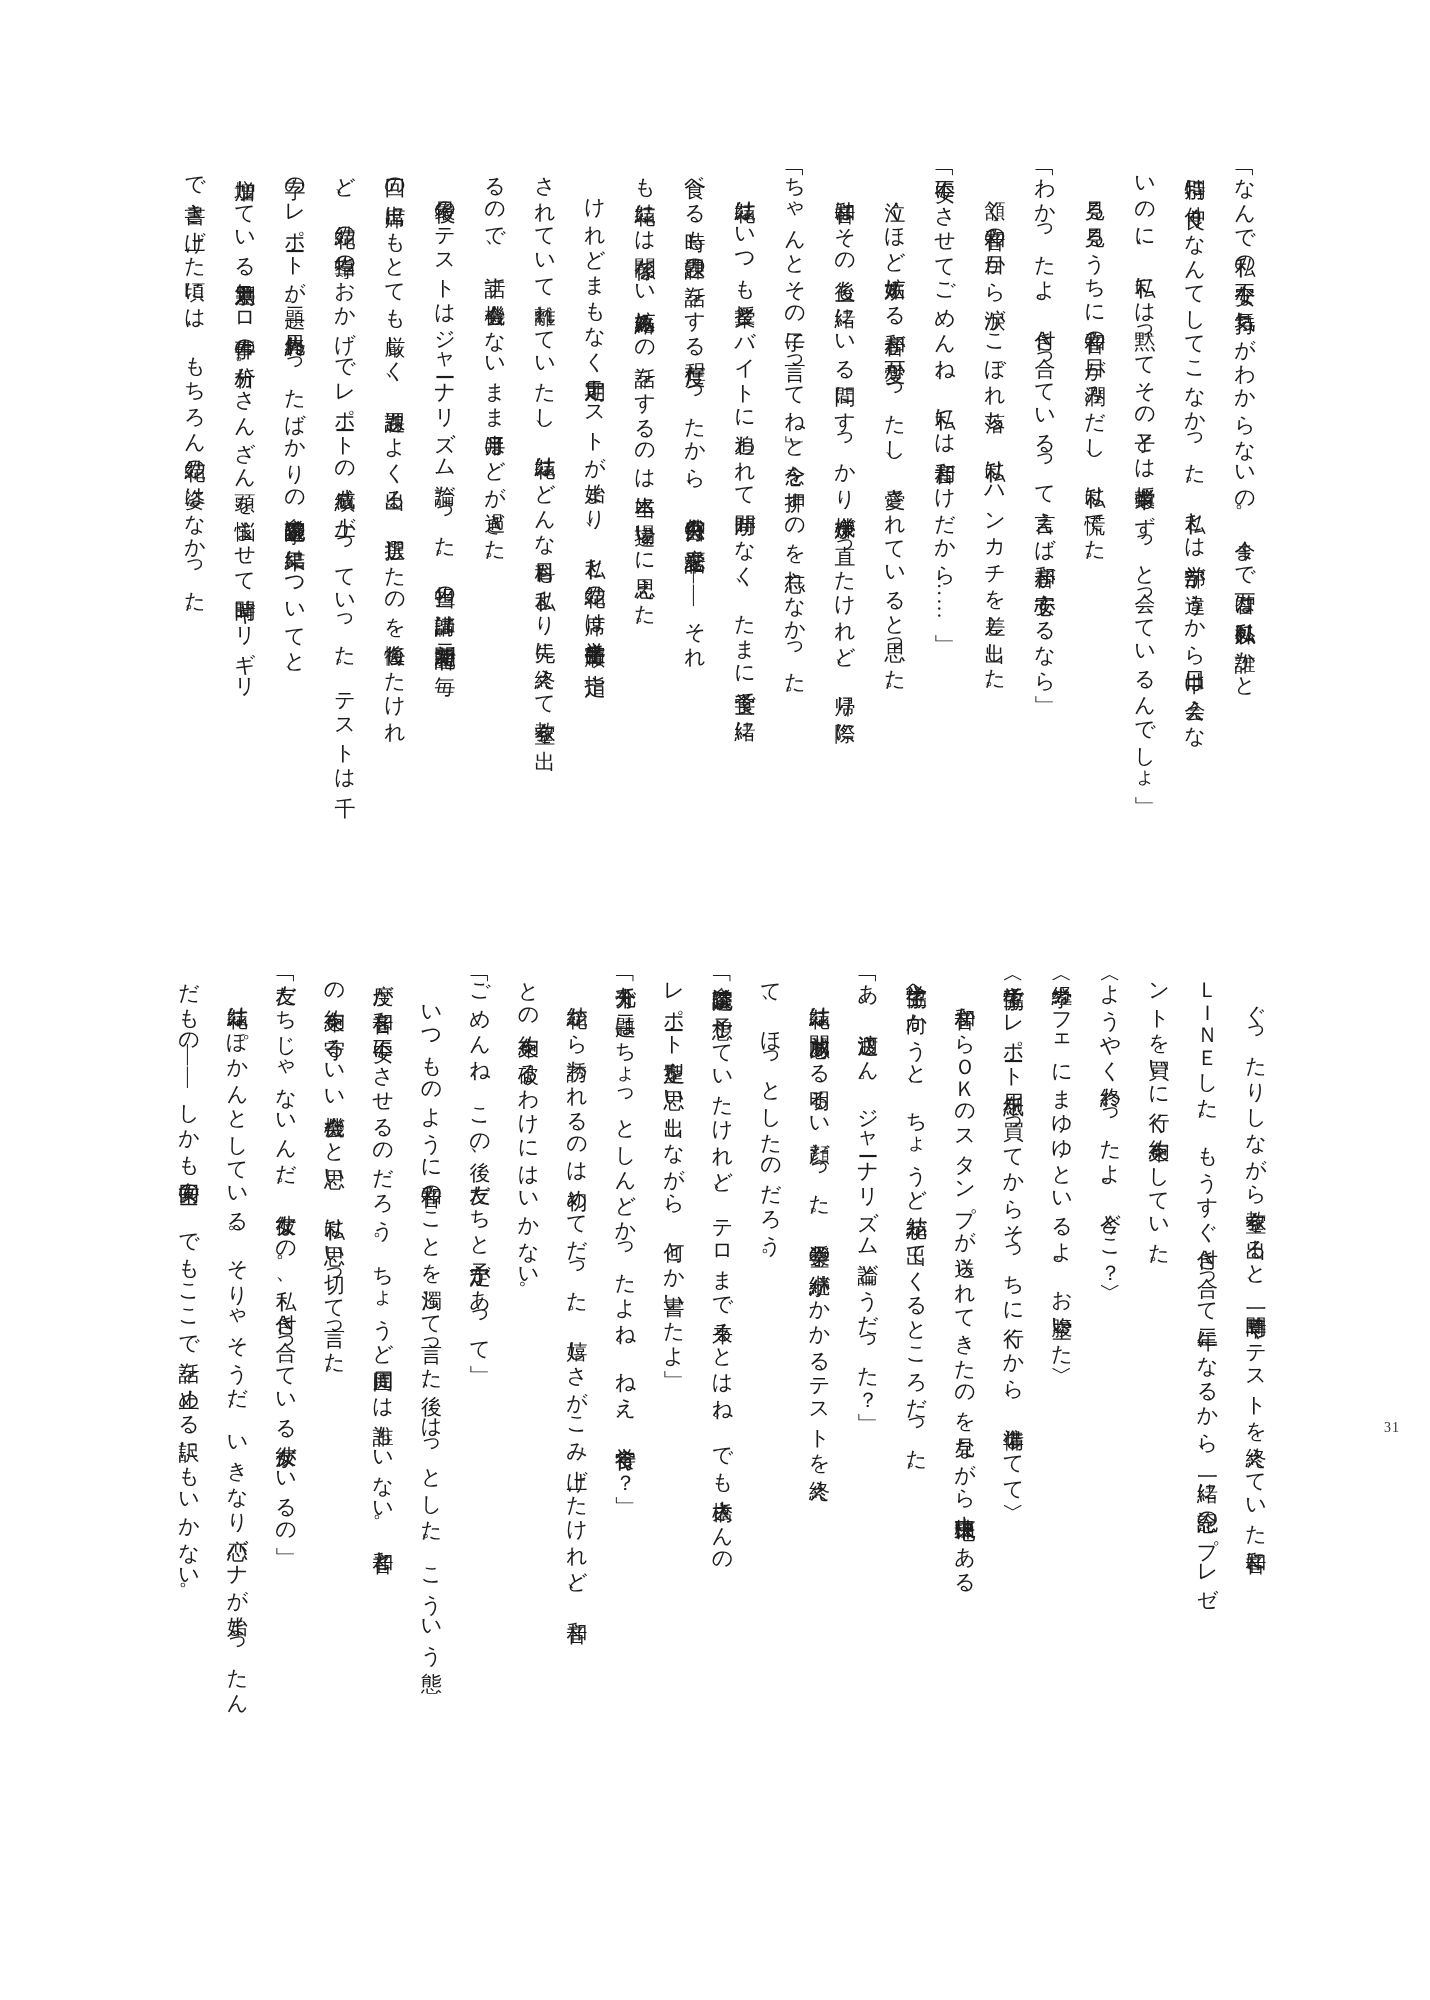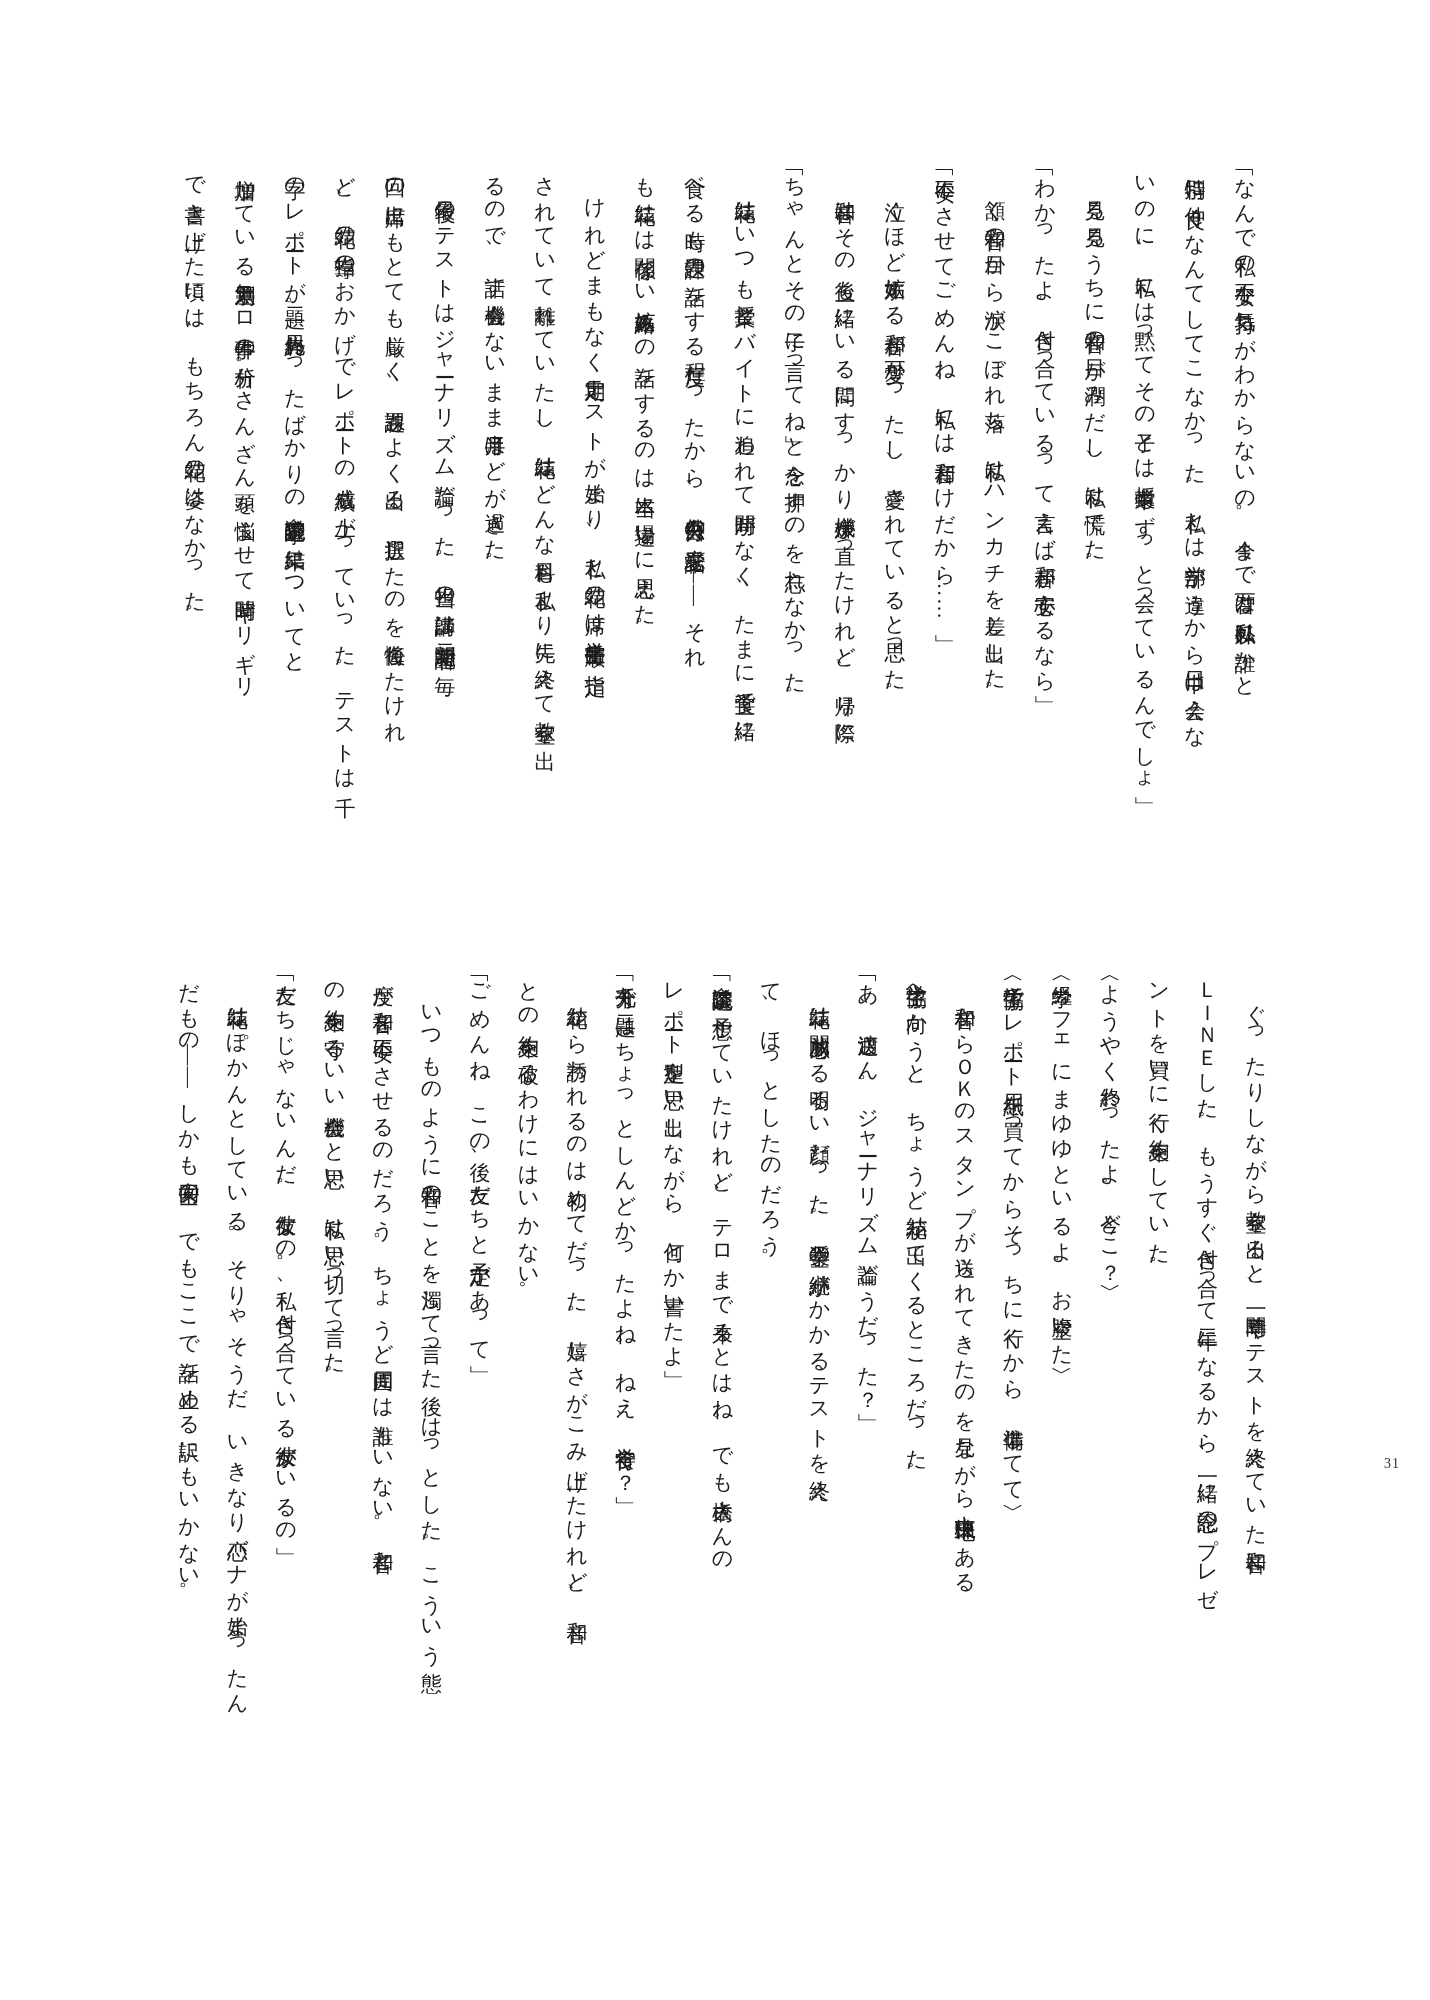--- a/index.html
+++ b/index.html
@@ -46,21 +46,20 @@
     line-height: 48.5px;
   }
   .page-number {
     position: absolute;
     top: 1420px;
     left: 1384px;
     font-size: 14px;
     letter-spacing: 1px;
     color: #333333;
     writing-mode: horizontal-tb;
-    margin-top: 36px;
   }
 </style>
 </head>
 <body>
 
 <div class="page">
 
   <div id="upper-block" class="vblock">
       <div class="tline">「なんで私の不安な気持ちがわからないの。今まで万智は私以外に誰かと</div>
       <div class="tline">特別に仲良くなんてしてこなかった。私とは学部が違うから日中は会えな</div>

